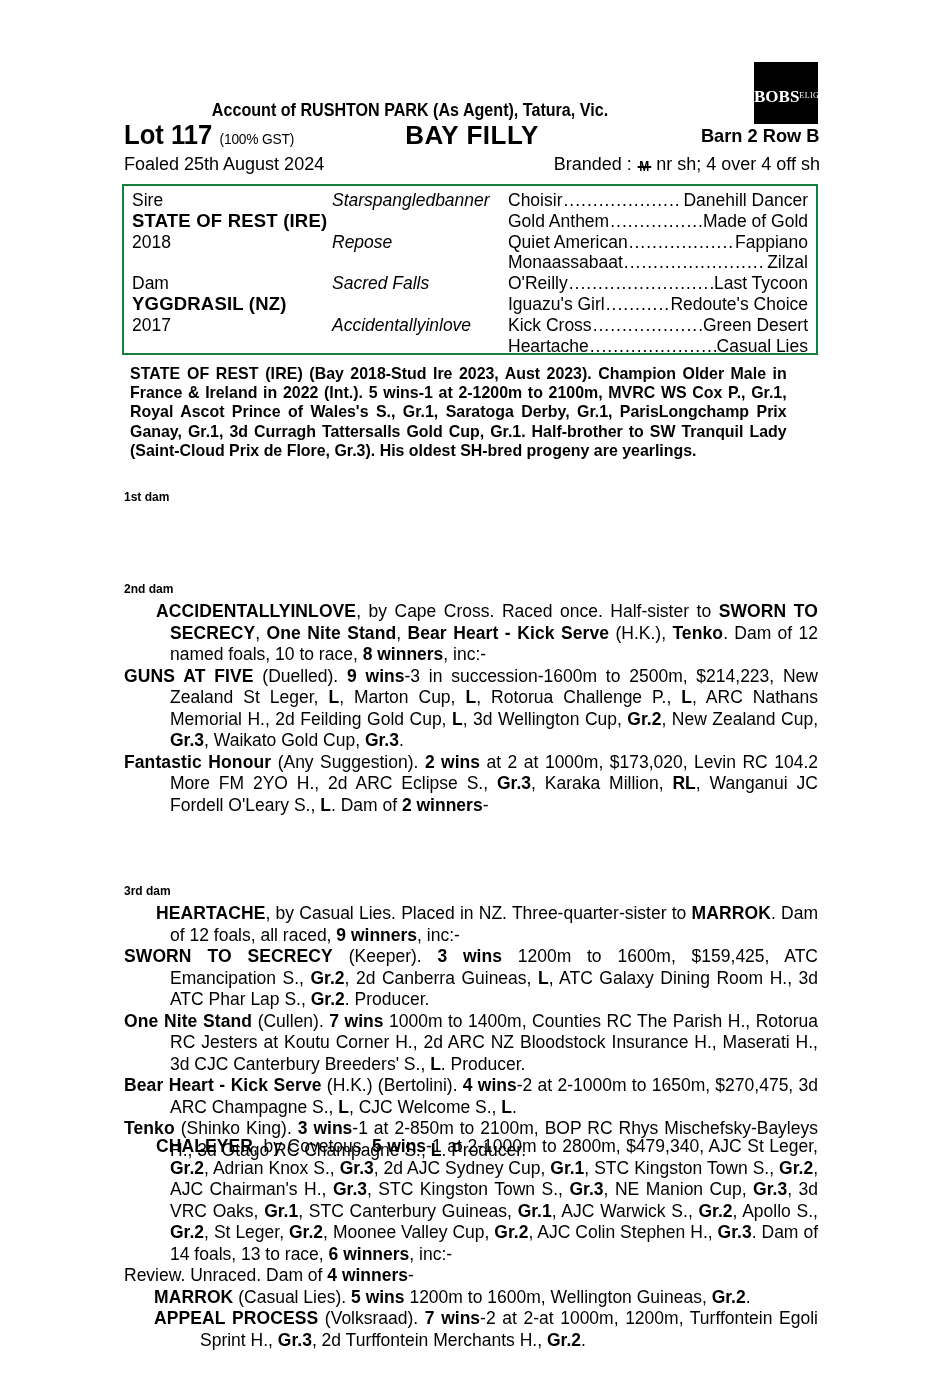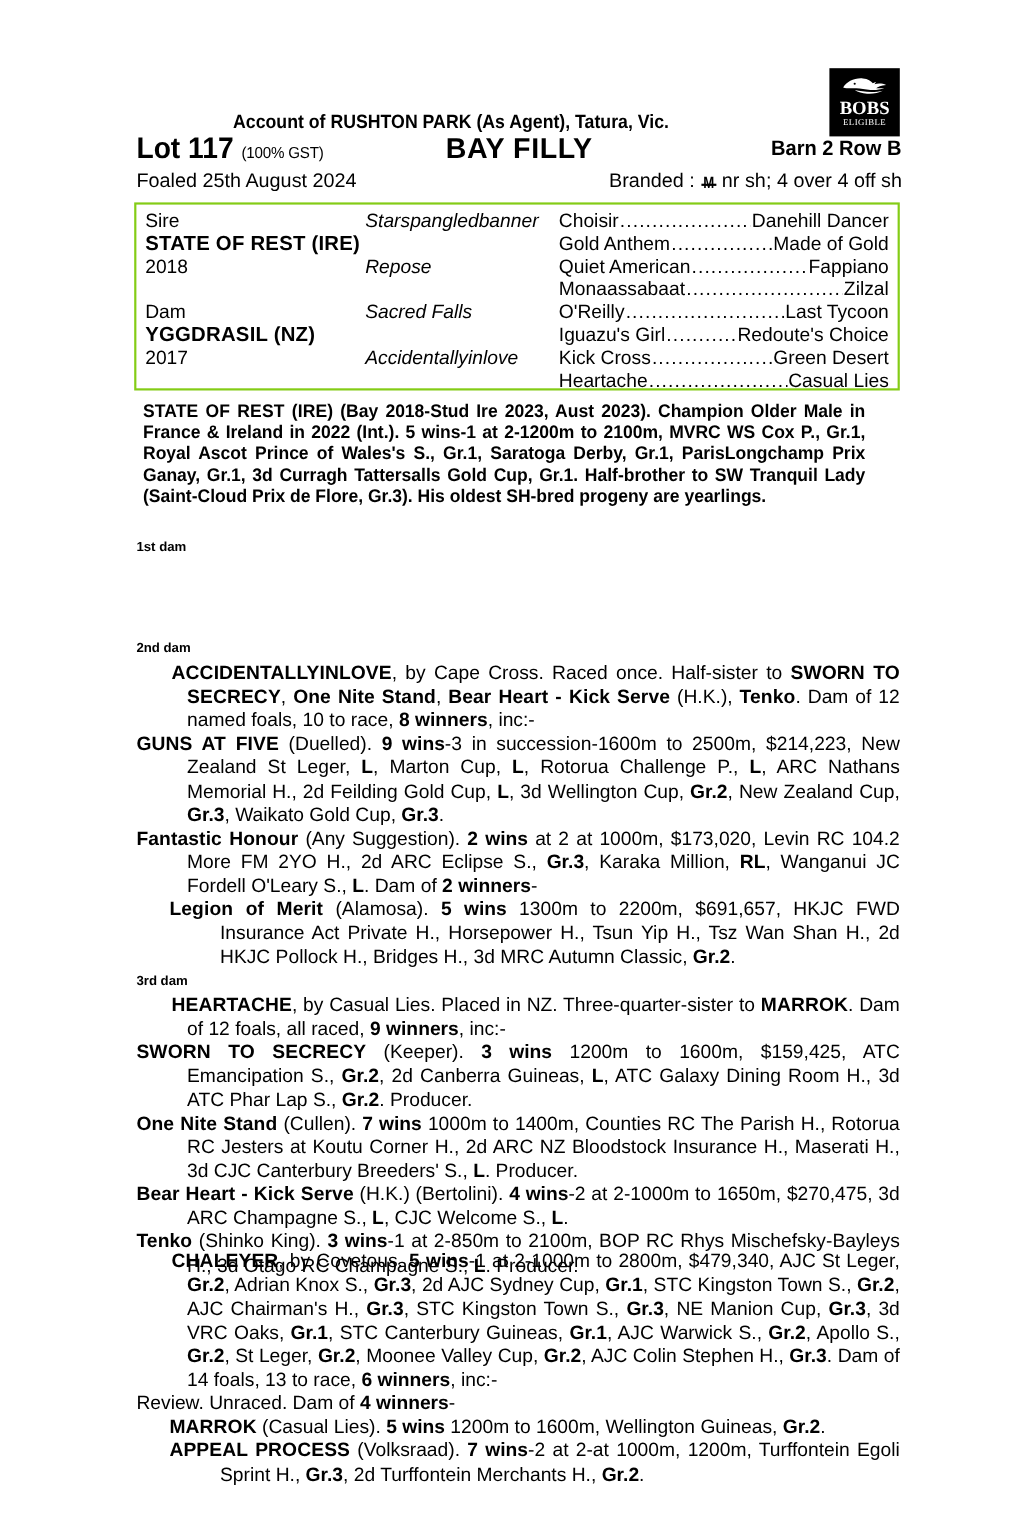--- a/index.html
+++ b/index.html
@@ -24,21 +24,20 @@
 
   
   .bobs-logo {
     position: absolute;
     left: 754px;
     top: 62px;
     width: 64px;
     height: 62px;
     background: #000000;
     display: flex;
-    flex-direction: column;
     align-items: center;
     justify-content: flex-start;
     padding-top: 5px;
     box-sizing: border-box;
   }
   .bobs-horse {
     width: 48px;
     height: 22px;
     display: block;
   }
@@ -160,21 +159,21 @@
     background: #000;
   }
 
   
   .ped-box {
     position: absolute;
     left: 122px;
     top: 184px;
     width: 696px;
     height: 171px;
-    border: 2px solid #84cc16;
+    border: 2px solid #15803d;
     box-sizing: border-box;
   }
   .ped-grid {
     position: relative;
     width: 100%;
     height: 100%;
   }
   .ped-row {
     position: absolute;
     left: 0;
@@ -368,21 +367,20 @@
   <div class="section" style="top:486px">
     <div class="dam-head">1st dam</div>
   </div>
 
   <div class="section" style="top:578px">
     <div class="dam-head">2nd dam</div>
     <div class="hang" id="dam2-text"><b class="jwide">ACCIDENTALLYINLOVE</b>, by Cape Cross. Raced once. Half-sister to <b class="jwide">SWORN TO SECRECY</b>, <b class="jwide">One Nite Stand</b>, <b class="jwide">Bear Heart - Kick Serve</b> (H.K.), <b class="jwide">Tenko</b>. Dam of 12 named foals, 10 to race, <b>8 winners</b>, inc:-</div>
     <div id="dam2-progeny">
         <div class="ind1"><b class="jwide">GUNS AT FIVE</b> (Duelled). <b>9 wins</b>-3 in succession-1600m to 2500m, $214,223, New Zealand St Leger, <b>L</b>, Marton Cup, <b>L</b>, Rotorua Challenge P., <b>L</b>, ARC Nathans Memorial H., 2d Feilding Gold Cup, <b>L</b>, 3d Wellington Cup, <b>Gr.2</b>, New Zealand Cup, <b>Gr.3</b>, Waikato Gold Cup, <b>Gr.3</b>.</div>
         <div class="ind1"><b class="jwide">Fantastic Honour</b> (Any Suggestion). <b>2 wins</b> at 2 at 1000m, $173,020, Levin RC 104.2 More FM 2YO H., 2d ARC Eclipse S., <b>Gr.3</b>, Karaka Million, <b>RL</b>, Wanganui JC Fordell O'Leary S., <b>L</b>. Dam of <b>2 winners</b>-</div>
-        <div class="ind1b"><b class="jwide">Legion of Merit</b> (Alamosa). <b>5 wins</b> 1300m to 2200m, $691,657, HKJC FWD Insurance Act Private H., Horsepower H., Tsun Yip H., Tsz Wan Shan H., 2d HKJC Pollock H., Bridges H., 3d MRC Autumn Classic, <b>Gr.2</b>.</div>
       </div>
   </div>
 
   <div class="section" style="top:880px">
     <div class="dam-head">3rd dam</div>
     <div class="hang" id="dam3-text"><b class="jwide">HEARTACHE</b>, by Casual Lies. Placed in NZ. Three-quarter-sister to <b class="jwide">MARROK</b>. Dam of 12 foals, all raced, <b>9 winners</b>, inc:-</div>
     <div id="dam3-progeny">
         <div class="ind1"><b class="jwide">SWORN TO SECRECY</b> (Keeper). <b>3 wins</b> 1200m to 1600m, $159,425, ATC Emancipation S., <b>Gr.2</b>, 2d Canberra Guineas, <b>L</b>, ATC Galaxy Dining Room H., 3d ATC Phar Lap S., <b>Gr.2</b>. Producer.</div>
         <div class="ind1"><b class="jwide">One Nite Stand</b> (Cullen). <b>7 wins</b> 1000m to 1400m, Counties RC The Parish H., Rotorua RC Jesters at Koutu Corner H., 2d ARC NZ Bloodstock Insurance H., Maserati H., 3d CJC Canterbury Breeders' S., <b>L</b>. Producer.</div>
         <div class="ind1"><b class="jwide">Bear Heart - Kick Serve</b> (H.K.) (Bertolini). <b>4 wins</b>-2 at 2-1000m to 1650m, $270,475, 3d ARC Champagne S., <b>L</b>, CJC Welcome S., <b>L</b>.</div>

